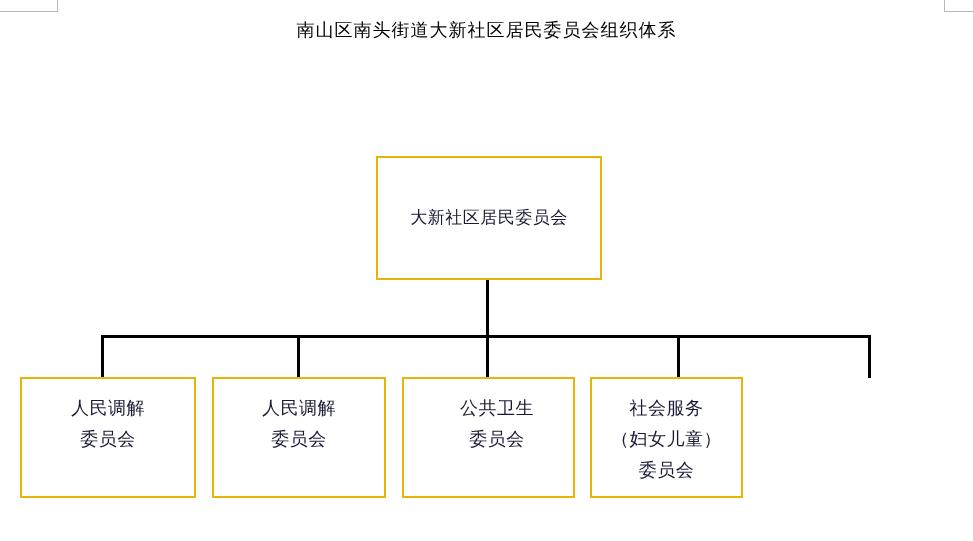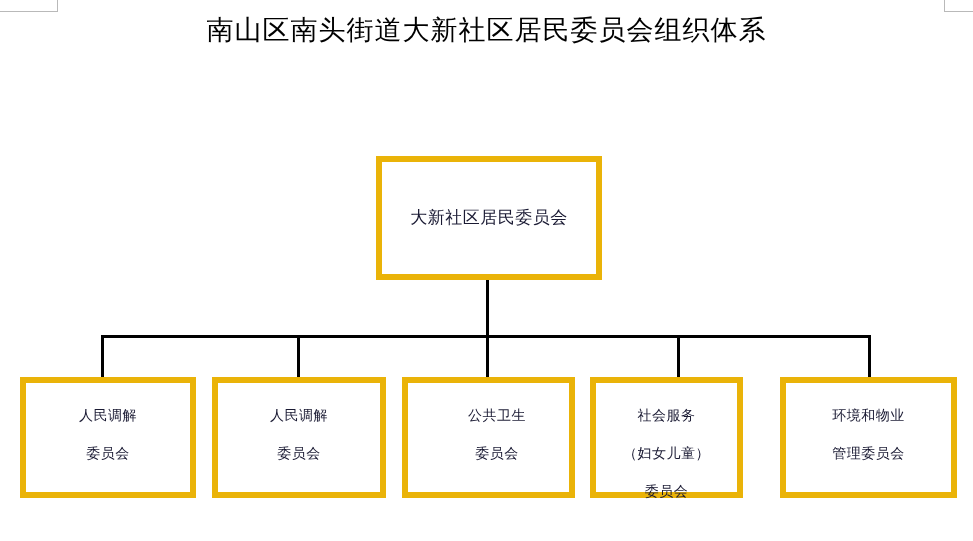--- a/index.html
+++ b/index.html
@@ -45,33 +45,33 @@
     border-left-width: 1px;
   }
 
   
   #chart-title {
     position: absolute;
     left: 0;
     top: 10px;
     width: 973px;
     text-align: center;
-    font-size: 27px;
+    font-size: 18px;
     line-height: 40px;
     letter-spacing: 1px;
     font-weight: 400;
     white-space: nowrap;
     color: #000000;
   }
 
   
   .node {
     position: absolute;
     box-sizing: border-box;
-    border: 6px solid #eab308;
+    border: 2px solid #eab308;
     background: #ffffff;
     text-align: center;
     color: #1a1a33;
   }
   .node .node-label {
     display: block;
     font-size: 17px;
     line-height: 28px;
     white-space: pre-line;
     letter-spacing: 0.5px;
@@ -91,22 +91,22 @@
     font-size: 17px;
   }
 
   
   .node-child {
     top: 377px;
     height: 121px;
     padding-top: 14px;
   }
   .node-child .node-label {
-    font-size: 14px;
-    line-height: 38px;
+    font-size: 18px;
+    line-height: 31px;
   }
 
   #node-child-0 { left: 20px;  width: 176px; }
   #node-child-1 { left: 212px; width: 174px; }
   #node-child-2 { left: 402px; width: 173px; padding-left: 17px; }
   #node-child-3 { left: 590px; width: 153px; }
   #node-child-4 { left: 780px; width: 177px; }
 
   
   .conn {
@@ -176,18 +176,14 @@
     <span class="node-label">公共卫生
 委员会</span>
   </div>
 
   <div id="node-child-3" class="node node-child">
     <span class="node-label">社会服务
 （妇女儿童）
 委员会</span>
   </div>
 
-  <div id="node-child-4" class="node node-child">
-    <span class="node-label">环境和物业
-管理委员会</span>
-  </div>
 
 </div>
 
 </body></html>

